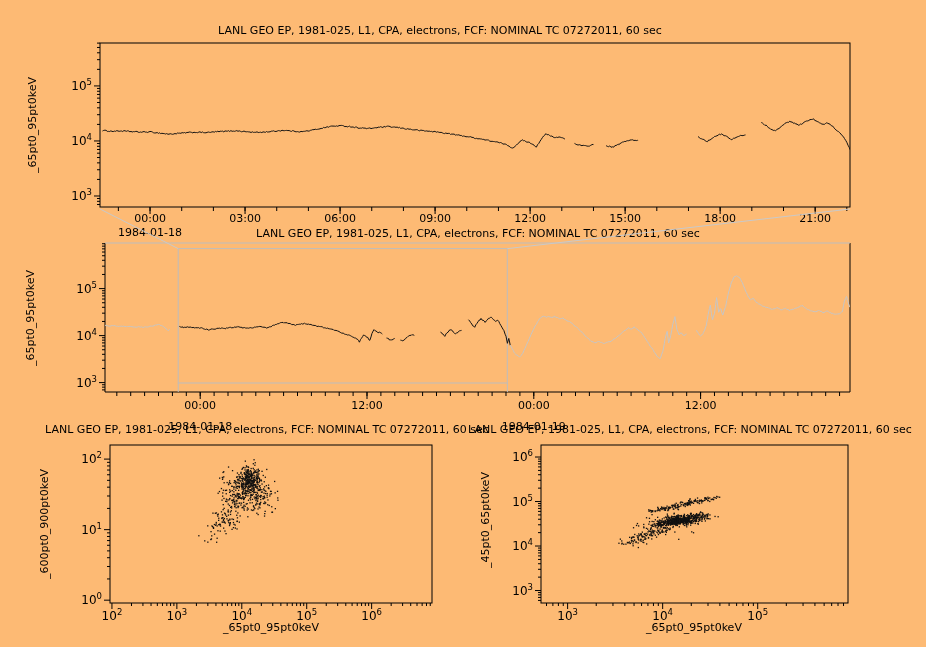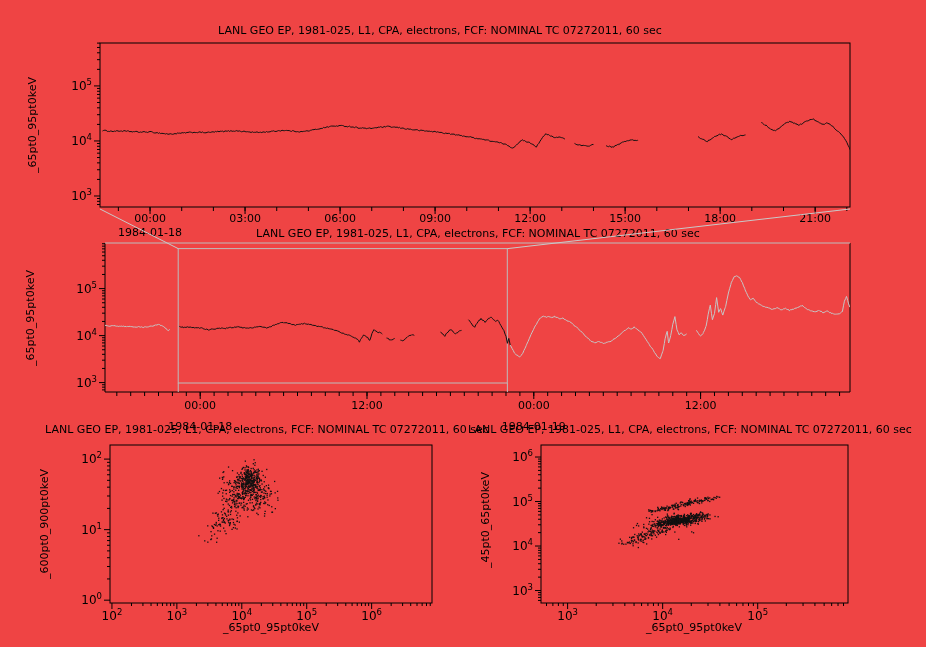--- a/index.html
+++ b/index.html
@@ -1,16 +1,16 @@
 <!DOCTYPE html>
 <html><head>
 <meta charset="utf-8">
 <style>
   html,body{margin:0;padding:0;background:#ffffff;}
-  #figure{position:relative;width:926px;height:647px;background:#ef4444;overflow:hidden;
+  #figure{position:relative;width:926px;height:647px;background:#fdba74;overflow:hidden;
           font-family:"DejaVu Sans","Liberation Sans",sans-serif;}
   svg text{font-family:"DejaVu Sans","Liberation Sans",sans-serif;fill:#000;}
 </style>
 </head>
 <body>
 
 <div id="figure">
   <svg id="chart-svg" width="926" height="647" viewBox="0 0 926 647">
       <g>
         <text x="440" y="34" font-size="11" text-anchor="middle">LANL GEO EP, 1981-025, L1, CPA, electrons, FCF: NOMINAL TC 07272011, 60 sec</text>

